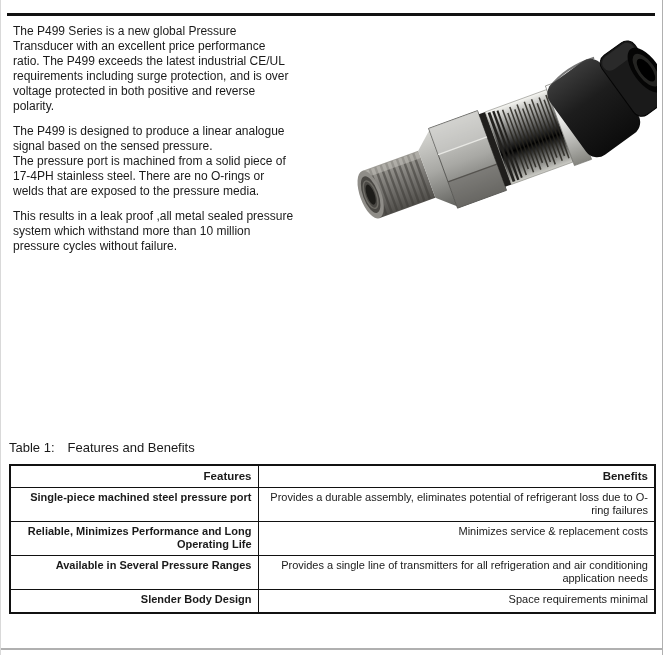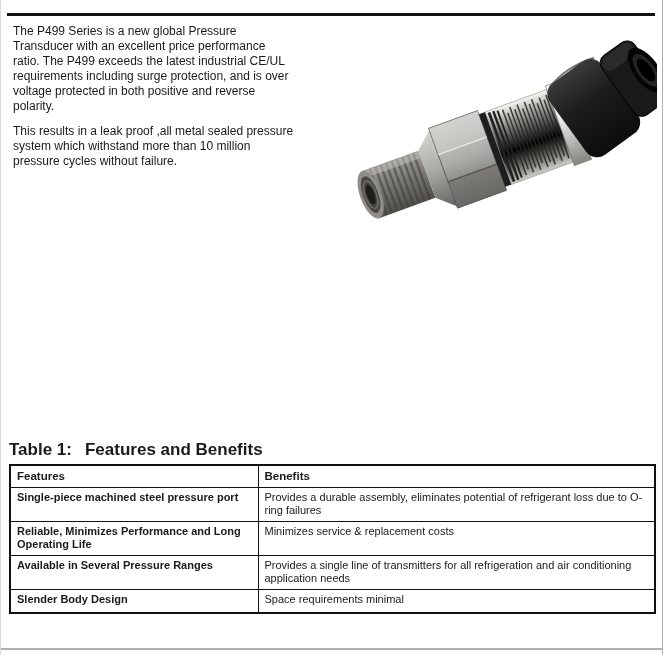--- a/index.html
+++ b/index.html
@@ -51,38 +51,38 @@
     position: absolute;
     left: 338px;
     top: 26px;
     width: 318px;
     height: 224px;
   }
   .table-caption {
     position: absolute;
     left: 8px;
     top: 440px;
-    font-size: 17px;
-    font-weight: bold;
+    font-size: 13px;
+    font-weight: normal;
     display: flex;
     gap: 13px;
   }
   table.fb {
     position: absolute;
     left: 8px;
     top: 464px;
     width: 647px;
     border-collapse: collapse;
     border: 2.5px solid #111111;
     table-layout: fixed;
   }
   table.fb th, table.fb td {
     border: 1.5px solid #111111;
     vertical-align: top;
-    text-align: left;
+    text-align: right;
     padding: 3px 6px 4px 6px;
     font-size: 11px;
     line-height: 13px;
   }
   table.fb th {
     font-size: 11.5px;
     font-weight: bold;
     padding-top: 4px;
   }
   table.fb col.c-feature { width: 248px; }
@@ -101,20 +101,25 @@
 
   <div class="top-rule"></div>
 
   <div class="intro">
     <p>The P499 Series is a new global Pressure
 Transducer with an excellent price performance
 ratio. The P499 exceeds the latest industrial CE/UL
 requirements including surge protection, and is over
 voltage protected in both positive and reverse
 polarity.</p>
+    <p>The P499 is designed to produce a linear analogue
+signal based on the sensed pressure.
+The pressure port is machined from a solid piece of
+17-4PH stainless steel. There are no O-rings or
+welds that are exposed to the pressure media.</p>
     <p>This results in a leak proof ,all metal sealed pressure
 system which withstand more than 10 million
 pressure cycles without failure.</p>
   </div>
 
   <div class="photo">
     <svg width="318" height="224" viewBox="0 0 330 228" preserveAspectRatio="xMidYMid meet" role="img">
       <defs>
         <linearGradient id="gMetal" x1="0" y1="0" x2="0" y2="1">
           <stop offset="0" stop-color="#d6d6d2"></stop>

